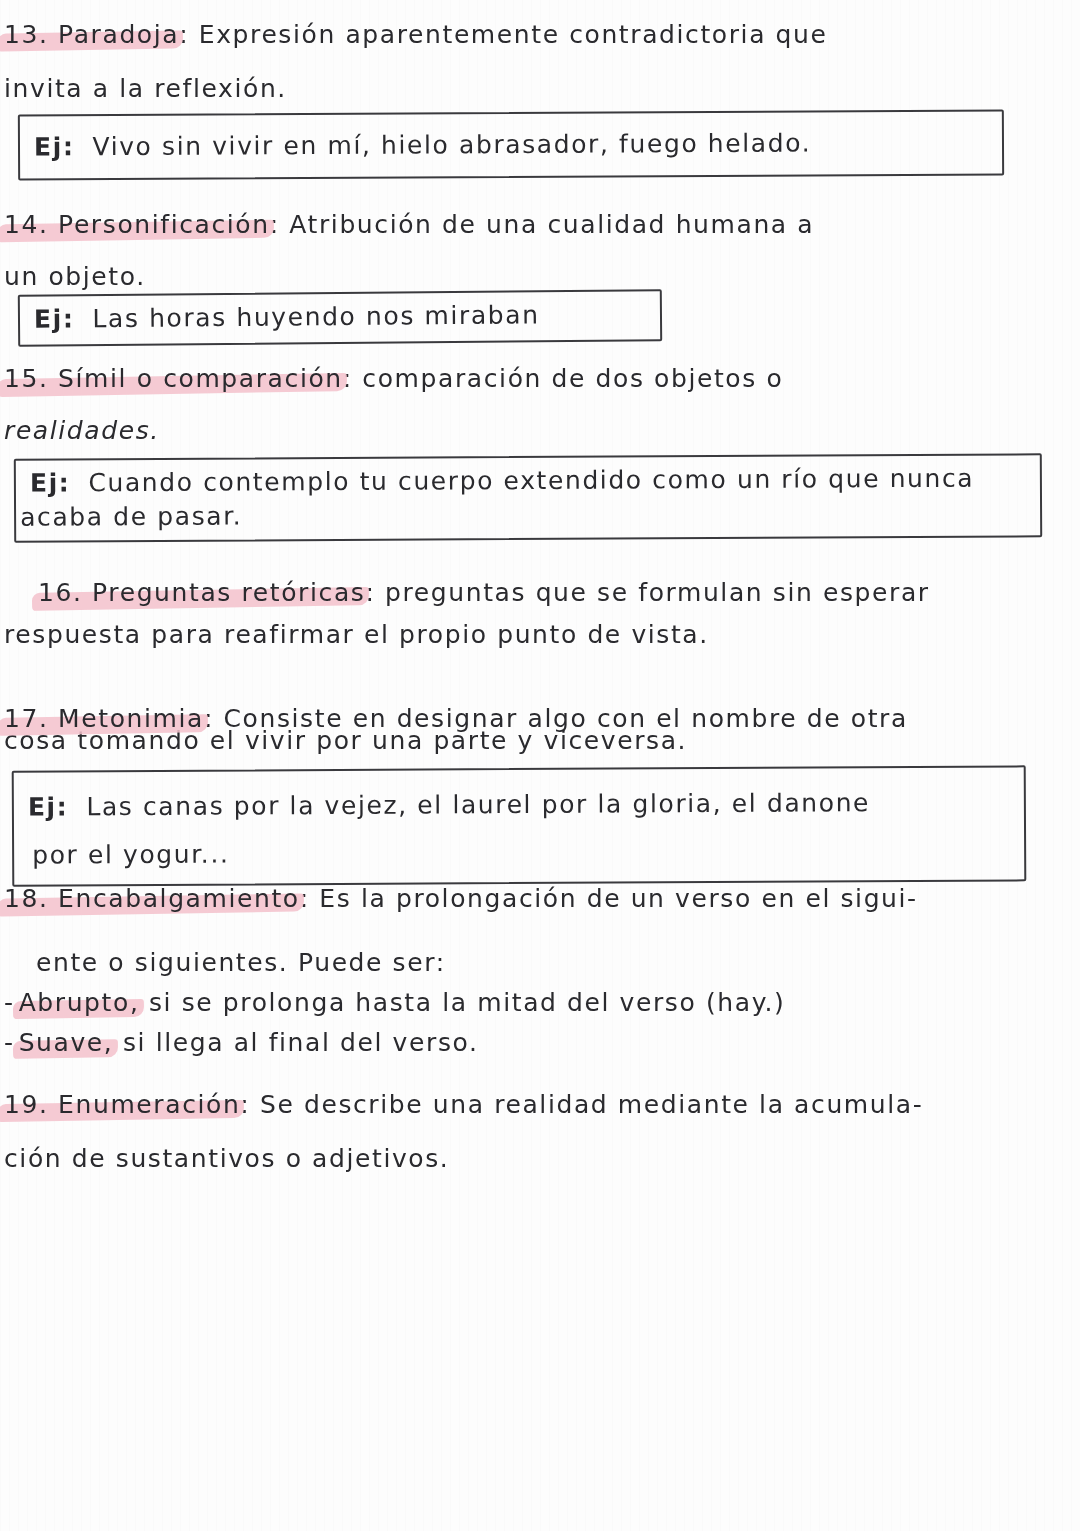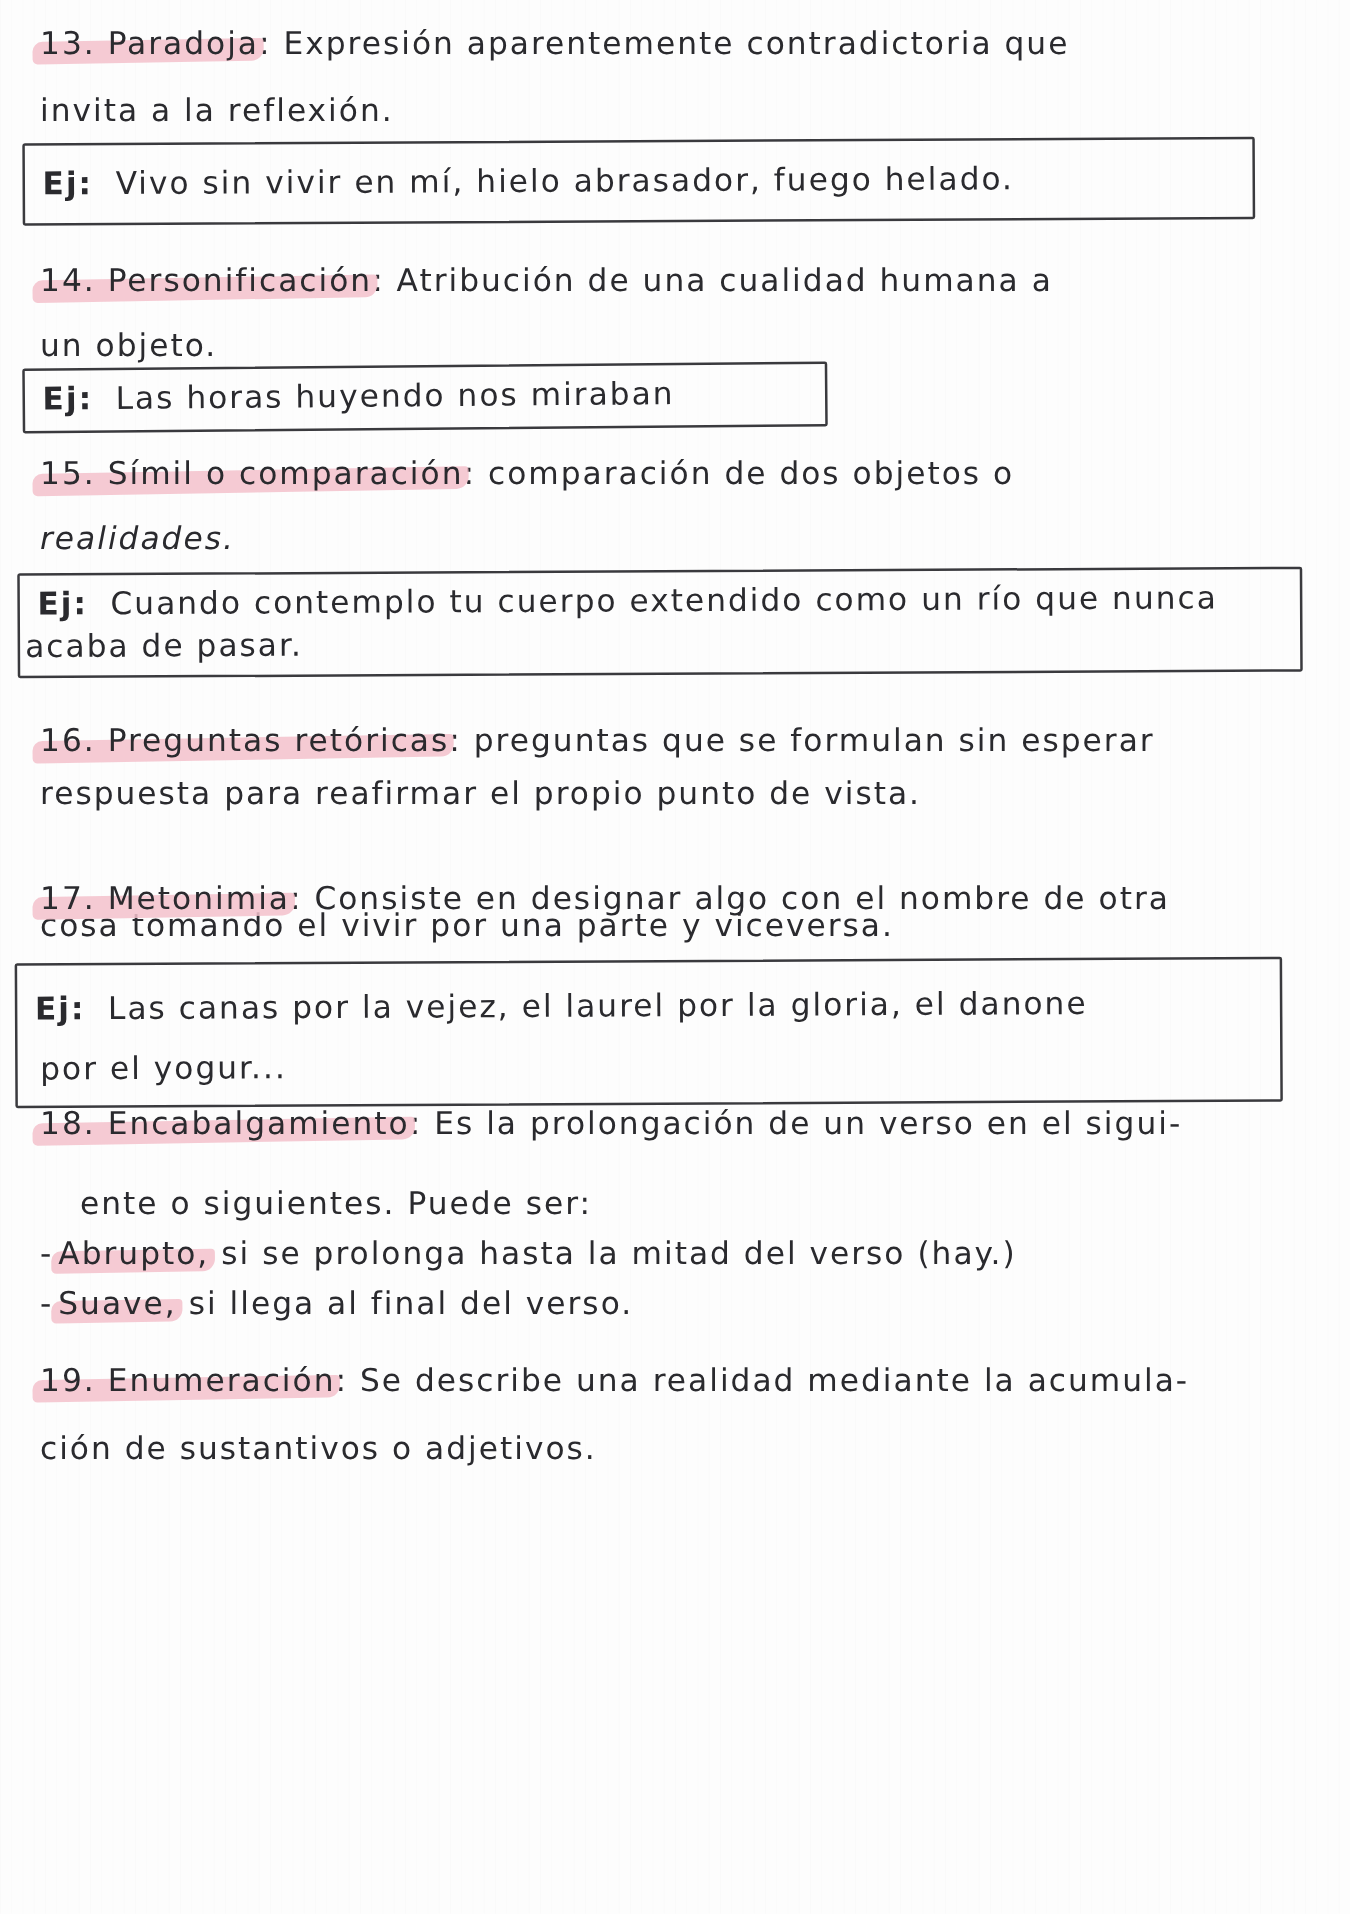--- a/index.html
+++ b/index.html
@@ -17,21 +17,21 @@
     }
     .page {
       position: absolute;
       inset: 0;
       background:
         linear-gradient(90deg, rgba(0,0,0,0.012) 0 1px, transparent 1px) 0 0 / 9px 100%,
         #fdfdfd;
     }
     .line {
       position: absolute;
-      left: 32px;
+      left: 4px;
       font-size: 25px;
       letter-spacing: 1.6px;
       white-space: nowrap;
       line-height: 34px;
       transform-origin: left center;
     }
     .hl {
       position: relative;
       display: inline-block;
       z-index: 1;
@@ -101,21 +101,21 @@
     <div class="line" style="top:414px;font-style:italic;">realidades.</div>
     <div class="box" style="left:14px; top:456px; width:1024px; height:80px; transform:rotate(-0.3deg);">
       <div class="line" style="top:6px;">
         <span class="ej">Ej:</span><span>Cuando contemplo tu cuerpo extendido como un río que nunca</span>
       </div>
       <div class="line" style="top:40px; left:4px;">acaba de pasar.</div>
     </div>
   </section>
 
   <section>
-    <div class="line" style="top:576px;">
+    <div class="line" style="top:576px;margin-left:34px;">
       <span class="hl"><span>16.</span> <span>Preguntas retóricas</span></span><span>: </span><span>preguntas que se formulan sin esperar</span>
     </div>
     <div class="line" style="top:618px;">respuesta para reafirmar el propio punto de vista.</div>
   </section>
 
   <section>
     <div class="line" style="top:678px;margin-top:24px;">
       <span class="hl"><span>17.</span> <span>Metonimia</span></span><span>: </span><span>Consiste en designar algo con el nombre de otra</span>
     </div>
     <div class="line" style="top:724px;">cosa tomando el vivir por una parte y viceversa.</div>

